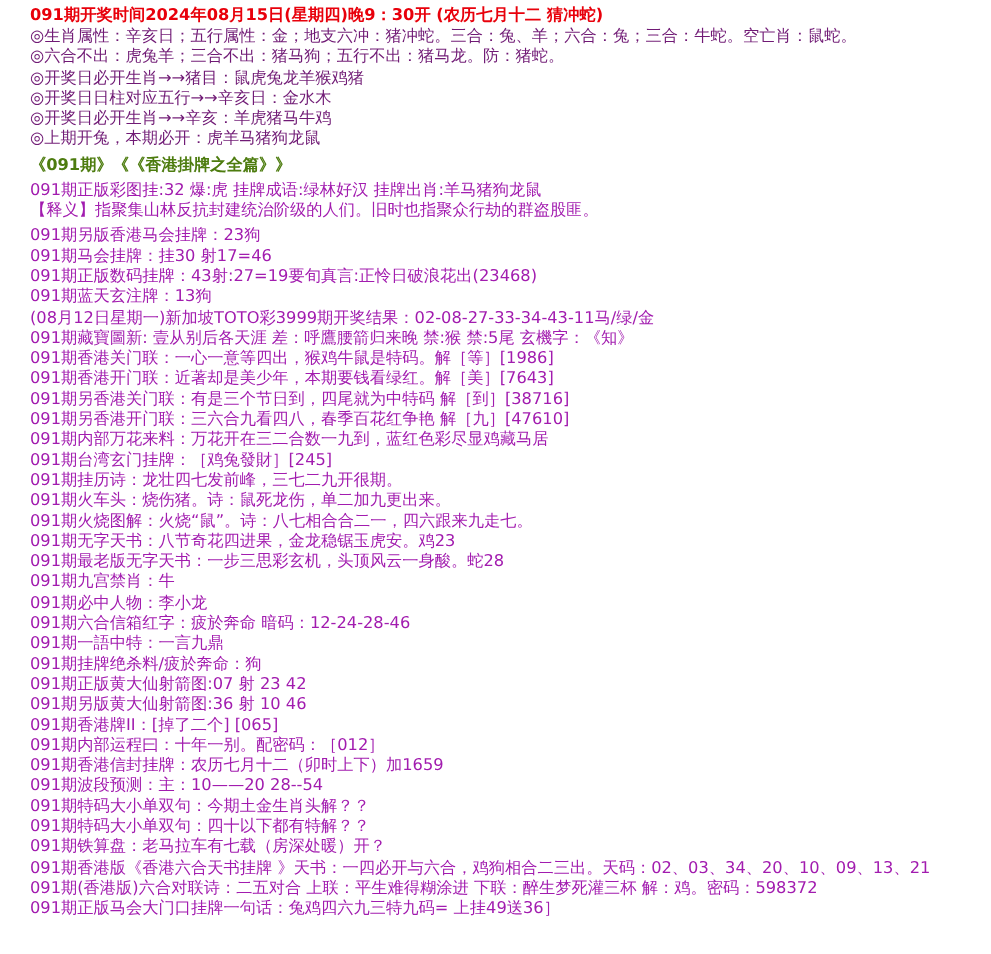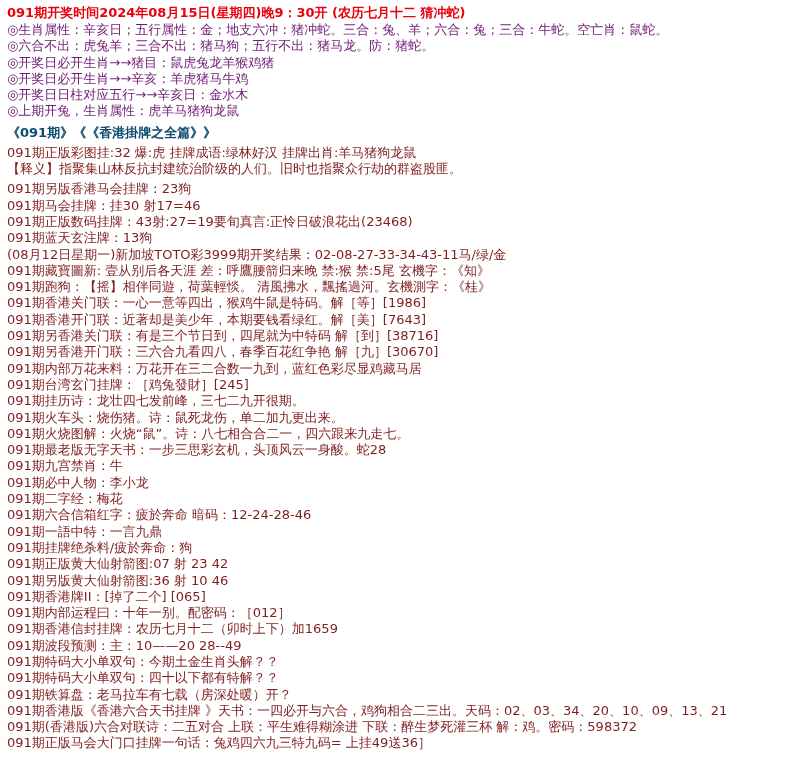--- a/index.html
+++ b/index.html
@@ -12,102 +12,101 @@
     height: 763px;
     font-family: "DejaVu Sans", "Liberation Sans", sans-serif;
     font-size: 13px;
     color: #000000;
     overflow: hidden;
   }
   .page {
     width: 793px;
     height: 658px;
     box-sizing: border-box;
-    padding: 4px 6px 0 7px;
+    padding: 4px 6px 0 24px;
     position: relative;
   }
   .line {
     line-height: 16.3px;
     white-space: nowrap;
     font-size: 13px;
     letter-spacing: 0px;
   }
   .red { color: #701a75; }
-  .black { color: #7f1d1d; }
+  .black { color: #a21caf; }
   .hdr {
     font-size: 13px;
     font-weight: bold;
     color: #e8000b;
     line-height: 18px;
     white-space: nowrap;
   }
   .sec-title {
-    color: #0c4a6e;
+    color: #4d7c0f;
     font-weight: bold;
     line-height: 17px;
     white-space: nowrap;
   }
   .spacer2 { height: 4px; }
   .grp { margin: 0; padding: 0; }
 </style>
 </head>
 <body>
 
 <div class="page">
 
   <div class="hdr">091期开奖时间2024年08月15日(星期四)晚9：30开 (农历七月十二   猜冲蛇)</div>
 
   <div class="grp">
     <div class="line red">◎生肖属性：辛亥日；五行属性：金；地支六冲：猪冲蛇。三合：兔、羊；六合：兔；三合：牛蛇。空亡肖：鼠蛇。</div>
     <div class="line red">◎六合不出：虎兔羊；三合不出：猪马狗；五行不出：猪马龙。防：猪蛇。</div>
     <div class="line red">◎开奖日必开生肖→→猪目：鼠虎兔龙羊猴鸡猪</div>
+    <div class="line red">◎开奖日日柱对应五行→→辛亥日：金水木</div>
     <div class="line red">◎开奖日必开生肖→→辛亥：羊虎猪马牛鸡</div>
-    <div class="line red">◎开奖日日柱对应五行→→辛亥日：金水木</div>
-    <div class="line red">◎上期开兔，生肖属性：虎羊马猪狗龙鼠</div>
+    <div class="line red">◎上期开兔，本期必开：虎羊马猪狗龙鼠</div>
   </div>
 
   <div class="spacer2"></div>
 
   <div class="sec-title">《091期》《《香港掛牌之全篇》》</div>
 
   <div class="spacer2"></div>
 
   <div class="grp">
     <div class="line black">091期正版彩图挂:32  爆:虎  挂牌成语:绿林好汉  挂牌出肖:羊马猪狗龙鼠</div>
     <div class="line black">【释义】指聚集山林反抗封建统治阶级的人们。旧时也指聚众行劫的群盗股匪。</div>
     <div class="spacer2"></div>
     <div class="line black">091期另版香港马会挂牌：23狗</div>
     <div class="line black">091期马会挂牌：挂30 射17=46</div>
     <div class="line black">091期正版数码挂牌：43射:27=19要旬真言:正怜日破浪花出(23468)</div>
     <div class="line black">091期蓝天玄注牌：13狗</div>
     <div class="line black">(08月12日星期一)新加坡TOTO彩3999期开奖结果：02-08-27-33-34-43-11马/绿/金</div>
     <div class="line black">091期藏寶圖新: 壹从别后各天涯  差：呼鷹腰箭归来晚  禁:猴  禁:5尾  玄機字：《知》</div>
-    <div class="line black">091期跑狗：【摇】相伴同遊，荷葉輕惔。  清風拂水，飄搖過河。玄機測字：《桂》</div>
     <div class="line black">091期香港关门联：一心一意等四出，猴鸡牛鼠是特码。解［等］[1986]</div>
     <div class="line black">091期香港开门联：近著却是美少年，本期要钱看绿红。解［美］[7643]</div>
     <div class="line black">091期另香港关门联：有是三个节日到，四尾就为中特码 解［到］[38716]</div>
-    <div class="line black">091期另香港开门联：三六合九看四八，春季百花红争艳 解［九］[30670]</div>
+    <div class="line black">091期另香港开门联：三六合九看四八，春季百花红争艳 解［九］[47610]</div>
     <div class="line black">091期内部万花来料：万花开在三二合数一九到，蓝红色彩尽显鸡藏马居</div>
     <div class="line black">091期台湾玄门挂牌：［鸡兔發財］[245]</div>
     <div class="line black">091期挂历诗：龙壮四七发前峰，三七二九开很期。</div>
     <div class="line black">091期火车头：烧伤猪。诗：鼠死龙伤，单二加九更出来。</div>
     <div class="line black">091期火烧图解：火烧“鼠”。诗：八七相合合二一，四六跟来九走七。</div>
+    <div class="line black">091期无字天书：八节奇花四进果，金龙稳锯玉虎安。鸡23</div>
     <div class="line black">091期最老版无字天书：一步三思彩玄机，头顶风云一身酸。蛇28</div>
     <div class="line black">091期九宫禁肖：牛</div>
     <div class="line black">091期必中人物：李小龙</div>
-    <div class="line black">091期二字经：梅花</div>
     <div class="line black">091期六合信箱红字：疲於奔命  暗码：12-24-28-46</div>
     <div class="line black">091期一語中特：一言九鼎</div>
     <div class="line black">091期挂牌绝杀料/疲於奔命：狗</div>
     <div class="line black">091期正版黄大仙射箭图:07 射 23 42</div>
     <div class="line black">091期另版黄大仙射箭图:36 射 10 46</div>
     <div class="line black">091期香港牌II：[掉了二个] [065]</div>
     <div class="line black">091期内部运程曰：十年一别。配密码：［012］</div>
     <div class="line black">091期香港信封挂牌：农历七月十二（卯时上下）加1659</div>
-    <div class="line black">091期波段预测：主：10——20 28--49</div>
+    <div class="line black">091期波段预测：主：10——20 28--54</div>
     <div class="line black">091期特码大小单双句：今期土金生肖头解？？</div>
     <div class="line black">091期特码大小单双句：四十以下都有特解？？</div>
     <div class="line black">091期铁算盘：老马拉车有七载（房深处暖）开？</div>
     <div class="line black">091期香港版《香港六合天书挂牌 》天书：一四必开与六合，鸡狗相合二三出。天码：02、03、34、20、10、09、13、21</div>
     <div class="line black">091期(香港版)六合对联诗：二五对合  上联：平生难得糊涂进 下联：醉生梦死灌三杯  解：鸡。密码：598372</div>
     <div class="line black">091期正版马会大门口挂牌一句话：兔鸡四六九三特九码= 上挂49送36］</div>
 
   </div>
 
 </div>

